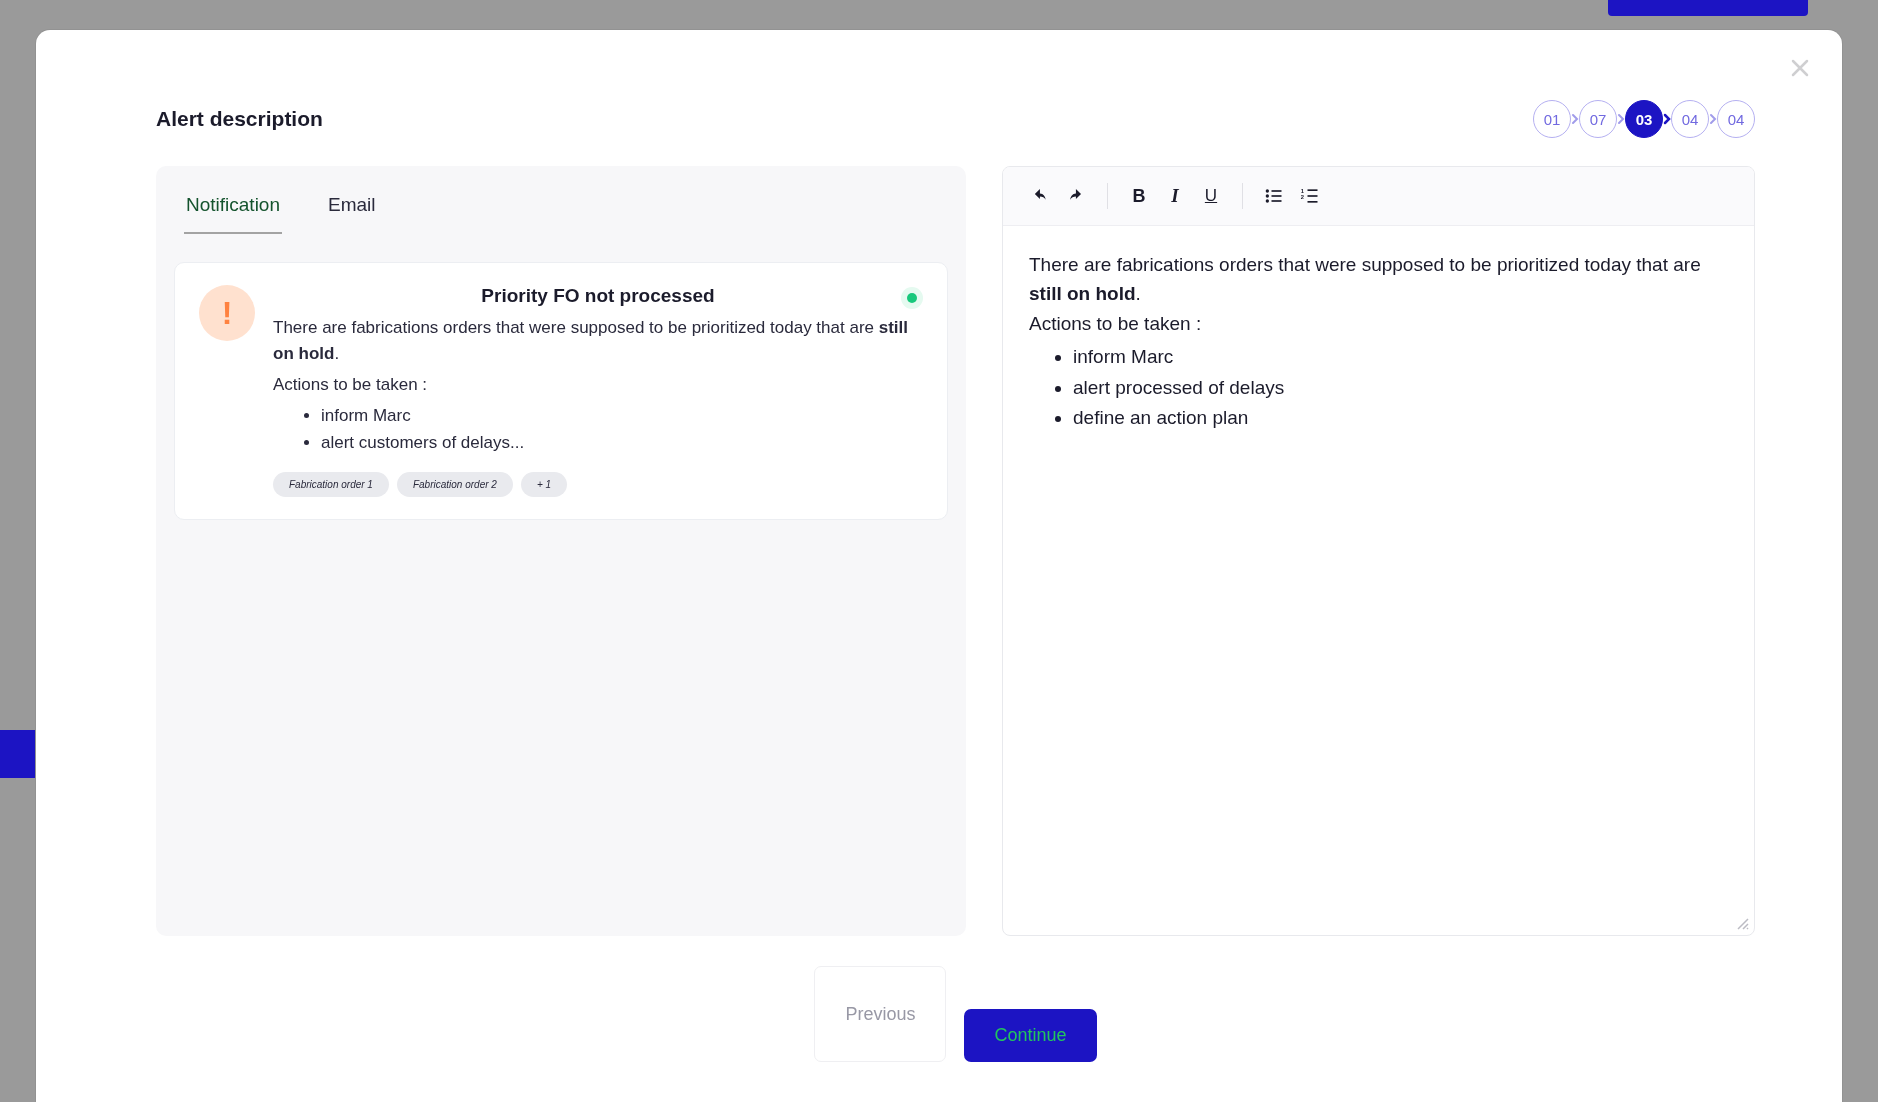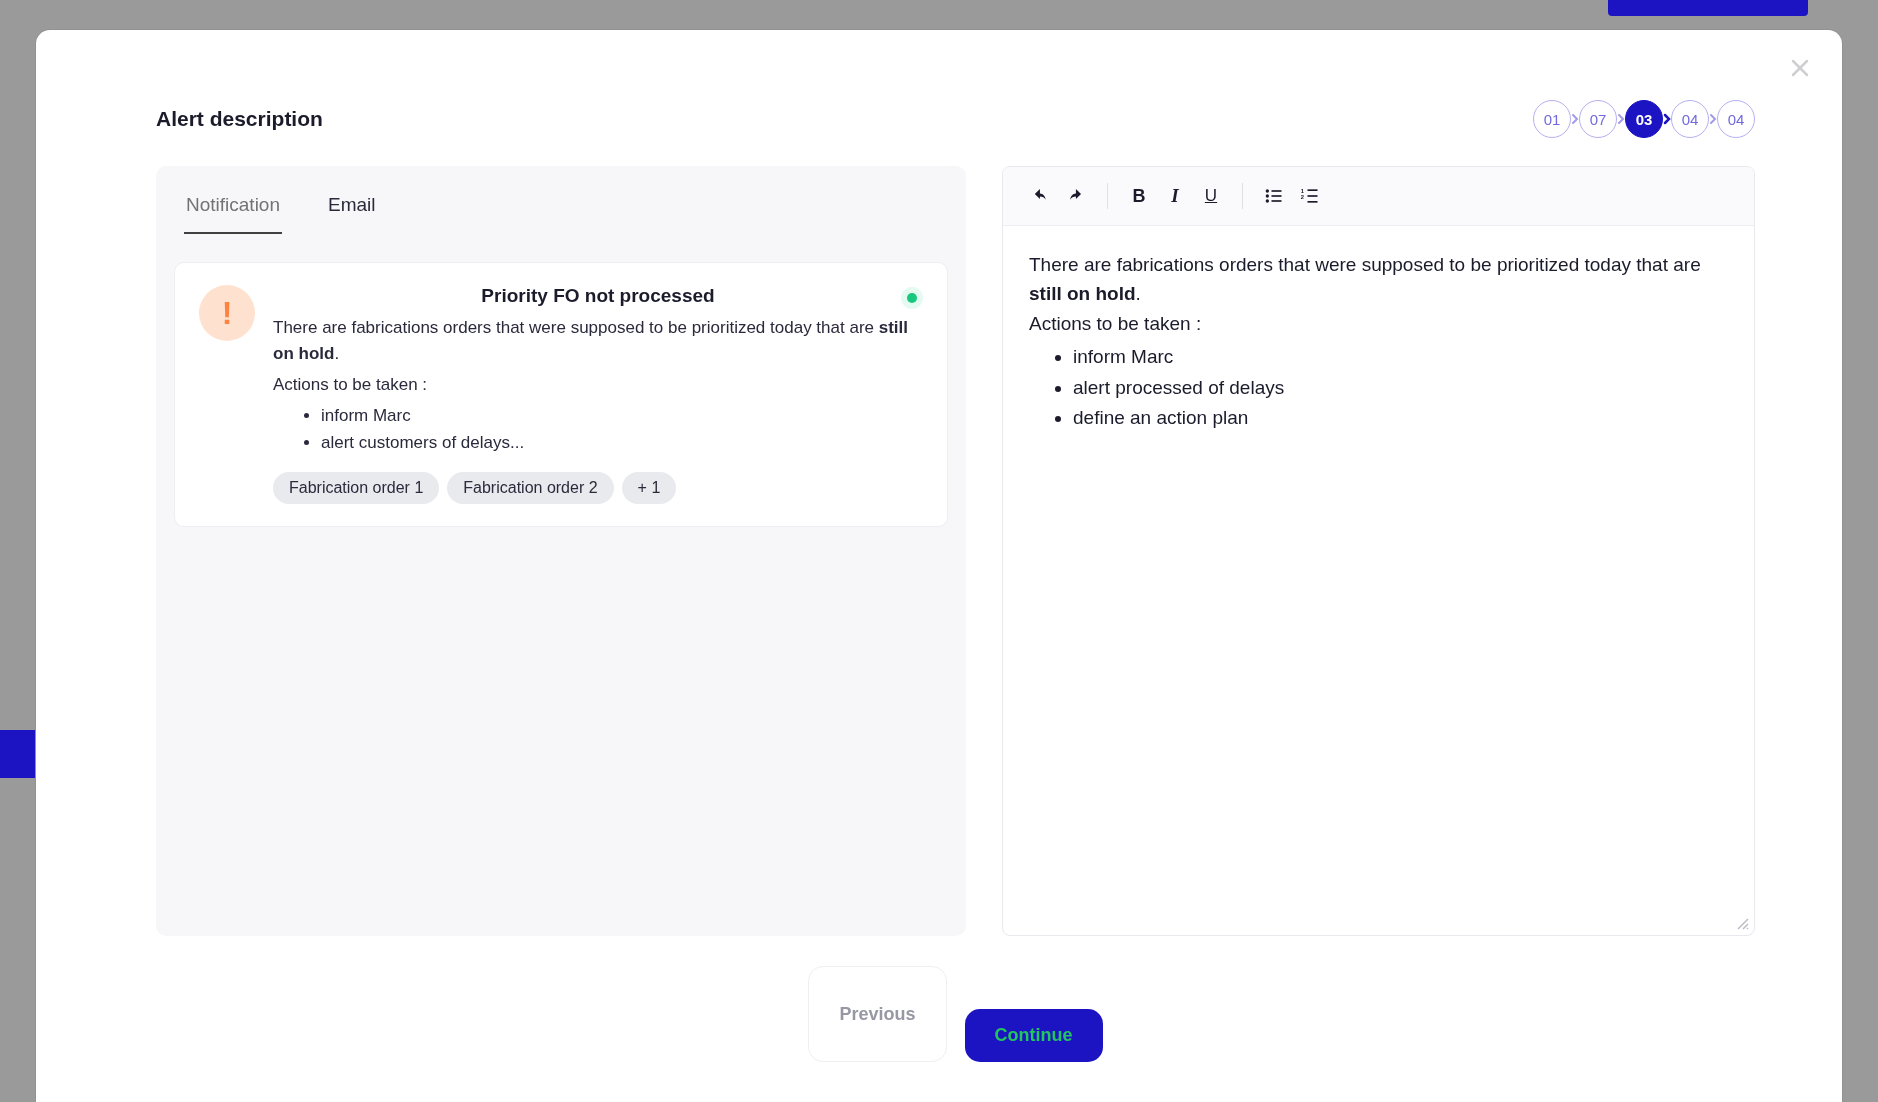--- a/index.html
+++ b/index.html
@@ -113,22 +113,22 @@
   gap: 44px;
 }
 .tab {
   padding: 28px 2px 16px 2px;
   font-size: 19px;
   color: #2a2a3c;
   cursor: pointer;
   border-bottom: 2px solid transparent;
 }
 .tab.active {
-  color: #737373;
-  border-bottom: 2px solid #404040;
+  color: #14532d;
+  border-bottom: 2px solid #a3a3a3;
   font-weight: 500;
 }
 .preview-card {
   margin: 28px 18px 18px 18px;
   background: #fff;
   border: 1px solid #eceef2;
   border-radius: 10px;
   padding: 22px 24px;
   display: flex;
   gap: 18px;
@@ -192,23 +192,24 @@
   line-height: 1.6;
 }
 .tags {
   display: flex;
   gap: 8px;
   margin-top: 16px;
 }
 .tag {
   background: #e9eaee;
   color: #2a2a3c;
-  font-size: 16px;
+  font-size: 10px;
   padding: 7px 16px;
   border-radius: 18px;
+  font-style: italic;
 }
 .timestamp {
   color: #8c8c99;
   font-size: 17px;
   margin-top: 18px;
 }
 .right-panel {
   flex: 1;
   border: 1px solid #e8e9ed;
   border-radius: 8px;
@@ -269,23 +270,23 @@
   color: #bcbcc4;
 }
 .modal-footer {
   display: flex;
   justify-content: center;
   gap: 18px;
   margin-top: 30px;
 }
 .btn {
   padding: 16px 30px;
-  border-radius: 15px;
+  border-radius: 7px;
   font-size: 18px;
-  font-weight: 700;
+  font-weight: 400;
   cursor: pointer;
   border: none;
 }
 .btn-prev {
   background: #fff;
   color: #9898a5;
   border: 1px solid #efeff2;
 }
 .btn-continue {
   background: #1c14c3;

